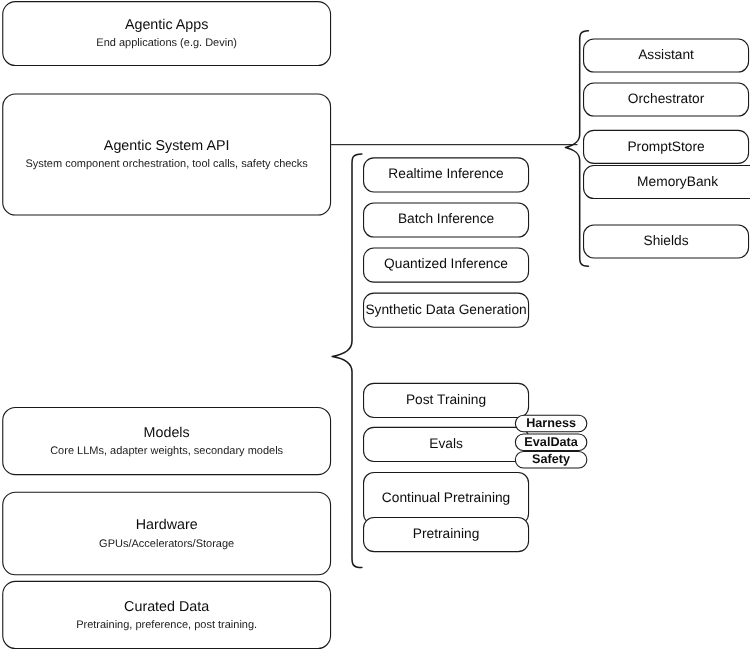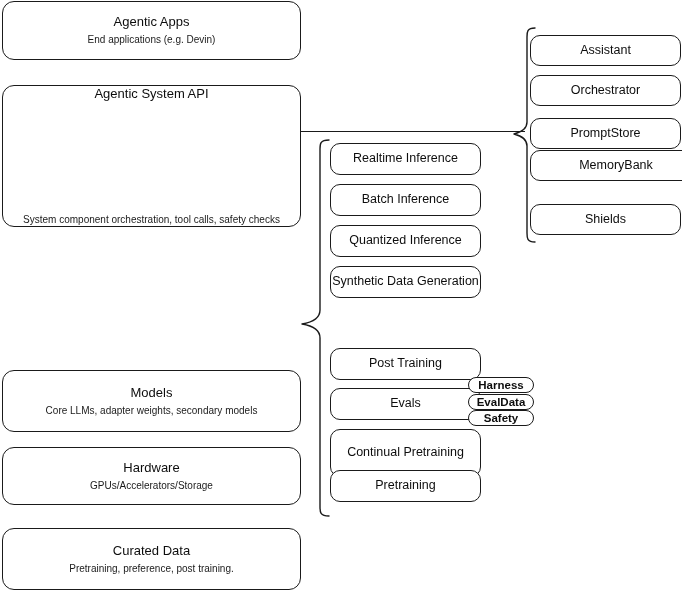--- a/index.html
+++ b/index.html
@@ -89,32 +89,32 @@
 </head>
 <body>
 
 <div id="canvas">
 
   <div class="node layer" style="left:2px; top:1px; width:299px; height:59px;">
     <div class="title">Agentic Apps</div>
     <div class="sub">End applications (e.g. Devin)</div>
   </div>
 
-  <div class="node layer" style="left:2px; top:85px; width:299px; height:142px;justify-content:space-between;">
+  <div class="node layer" style="left:2px; top:85px; width:299px; height:111px;">
     <div class="title">Agentic System API</div>
     <div class="sub">System component orchestration, tool calls, safety checks</div>
   </div>
 
 
   <div class="node layer" style="left:2px; top:370px; width:299px; height:62px;">
     <div class="title">Models</div>
     <div class="sub">Core LLMs, adapter weights, secondary models</div>
   </div>
 
-  <div class="node layer" style="left:2px; top:447px; width:299px; height:58px;">
+  <div class="node layer" style="left:2px; top:447px; width:299px; height:76px;">
     <div class="title">Hardware</div>
     <div class="sub">GPUs/Accelerators/Storage</div>
   </div>
 
   <div class="node layer" style="left:2px; top:528px; width:299px; height:62px;">
     <div class="title">Curated Data</div>
     <div class="sub">Pretraining, preference, post training.</div>
   </div>
 
   <div class="hline" style="left:301px; top:131px; width:224px;"></div>

